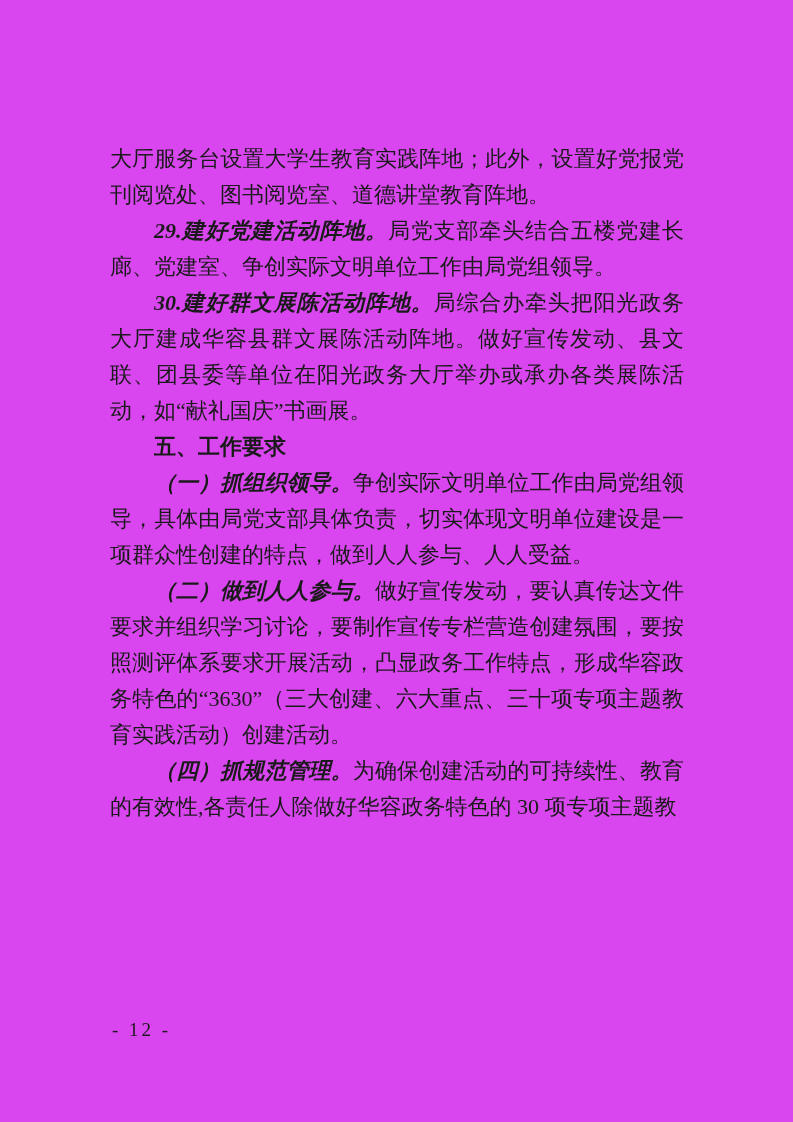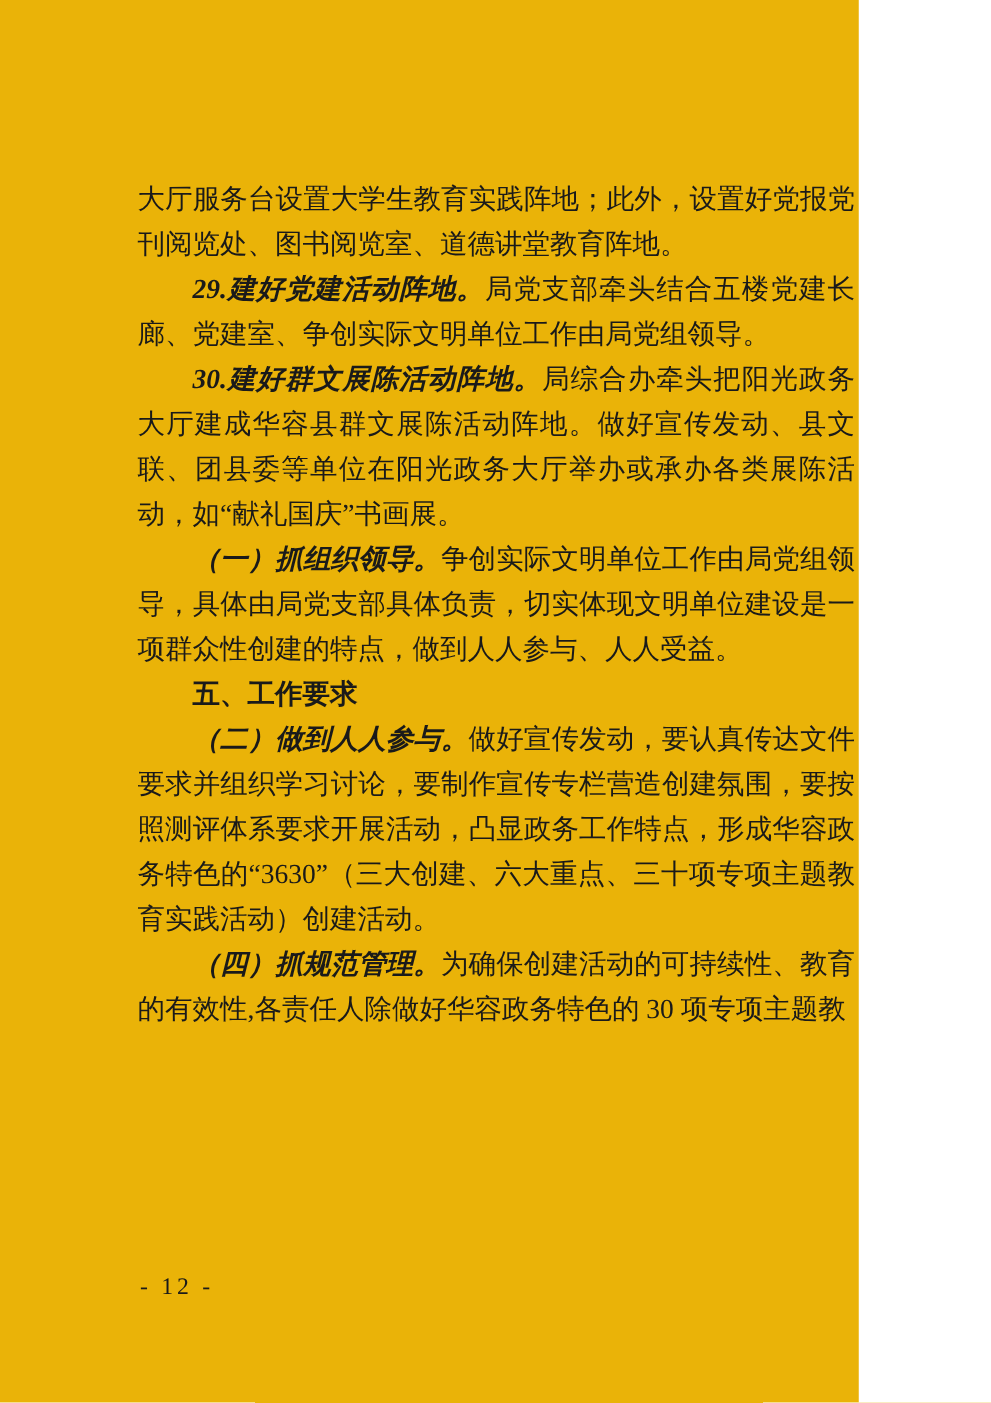--- a/index.html
+++ b/index.html
@@ -3,23 +3,23 @@
 <meta charset="utf-8">
 <style>
   * { margin: 0; padding: 0; box-sizing: border-box; }
 
   html, body {
     background: #ffffff;
   }
 
   .page {
     position: relative;
-    width: 687px;
+    width: 793px;
     height: 1122px;
-    background: #eab308;
+    background: #d946ef;
     overflow: hidden;
     font-family: "Liberation Serif", "DejaVu Serif", serif;
     color: #1a1a1a;
   }
 
   .doc-body {
     position: absolute;
     left: 110px;
     top: 141px;
     width: 574px;
@@ -67,23 +67,23 @@
 
 <div class="page">
   <div class="doc-body">
 
     <p class="para"><span class="lead"></span><span>大厅服务台设置大学生教育实践阵地；此外，设置好党报党刊阅览处、图书阅览室、道德讲堂教育阵地。</span></p>
 
     <p class="para indent"><span class="lead">29.建好党建活动阵地。</span><span>局党支部牵头结合五楼党建长廊、党建室、争创实际文明单位工作由局党组领导。</span></p>
 
     <p class="para indent"><span class="lead">30.建好群文展陈活动阵地。</span><span>局综合办牵头把阳光政务大厅建成华容县群文展陈活动阵地。做好宣传发动、县文联、团县委等单位在阳光政务大厅举办或承办各类展陈活动，如“献礼国庆”书画展。</span></p>
 
+    <p class="para indent section-heading"><span>五、工作要求</span></p>
+
     <p class="para indent"><span class="lead">（一）抓组织领导。</span><span>争创实际文明单位工作由局党组领导，具体由局党支部具体负责，切实体现文明单位建设是一项群众性创建的特点，做到人人参与、人人受益。</span></p>
-
-    <p class="para indent section-heading"><span>五、工作要求</span></p>
 
     <p class="para indent"><span class="lead">（二）做到人人参与。</span><span>做好宣传发动，要认真传达文件要求并组织学习讨论，要制作宣传专栏营造创建氛围，要按照测评体系要求开展活动，凸显政务工作特点，形成华容政务特色的“3630”（三大创建、六大重点、三十项专项主题教育实践活动）创建活动。</span></p>
 
 
     <p class="para indent"><span class="lead">（四）抓规范管理。</span><span>为确保创建活动的可持续性、教育的有效性,各责任人除做好华容政务特色的 30 项专项主题教</span></p>
 
   </div>
 
   <div class="page-footer">- 12 -</div>
 </div>

